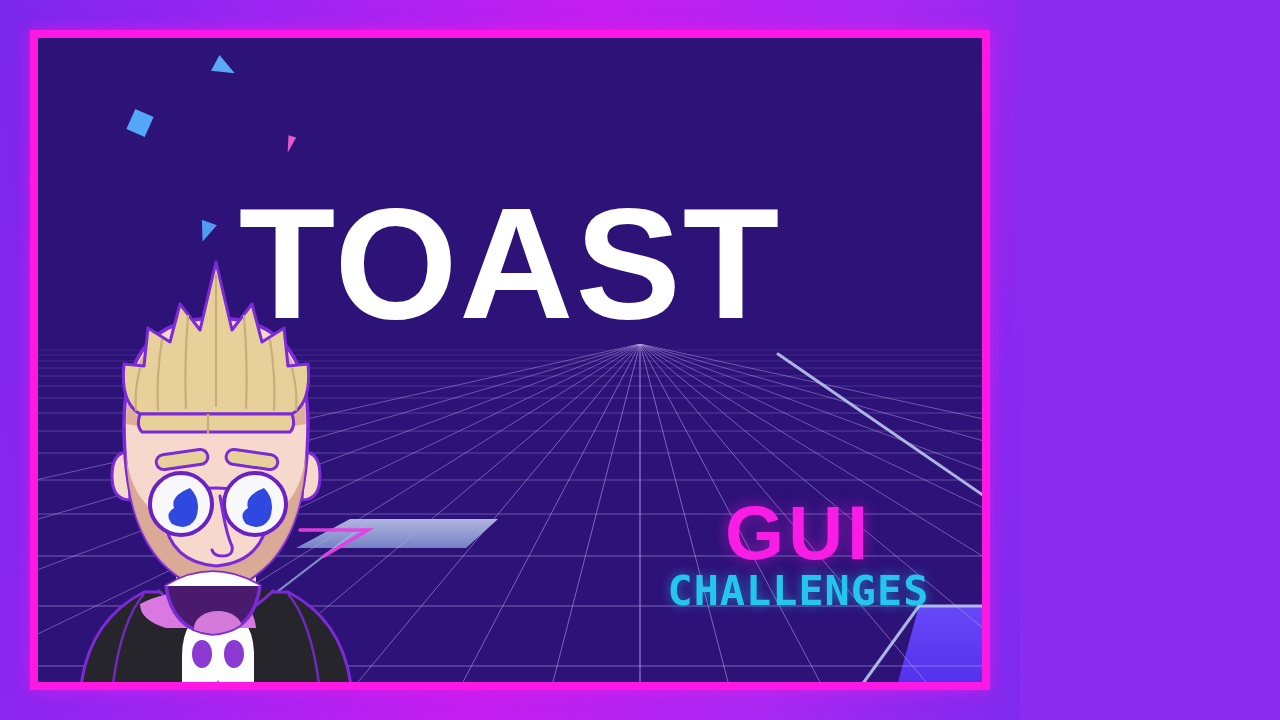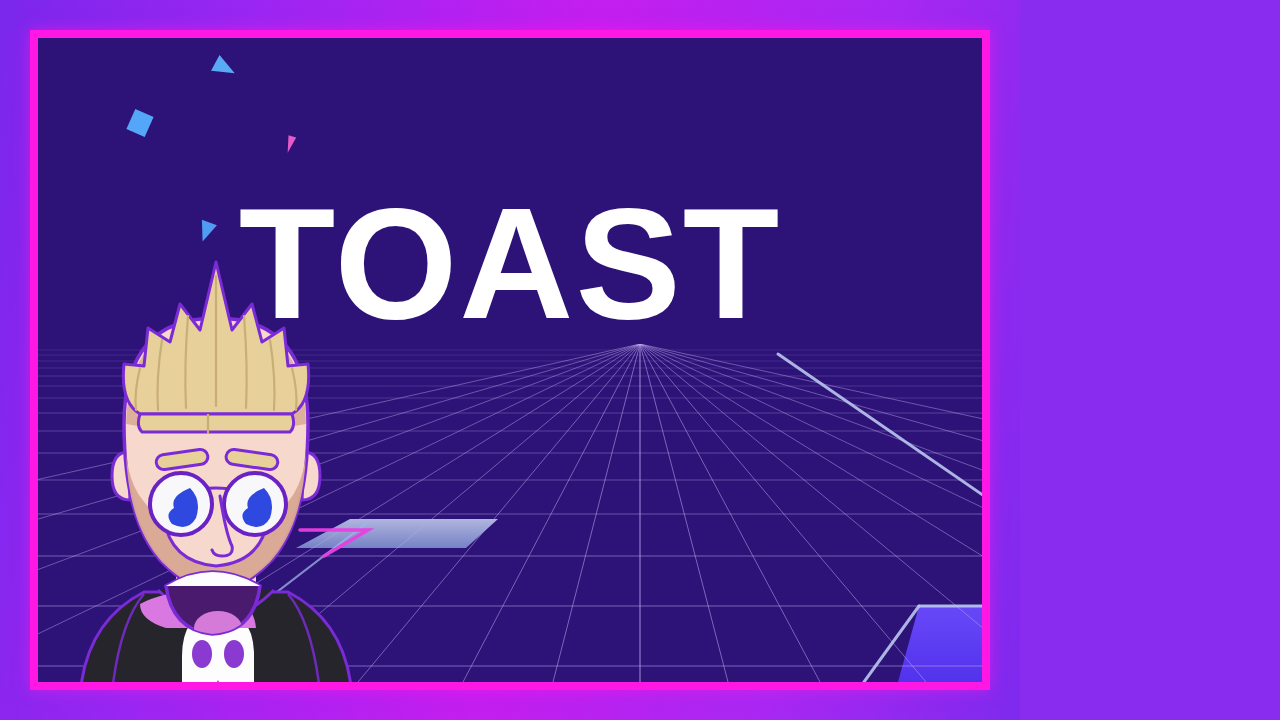--- a/index.html
+++ b/index.html
@@ -184,20 +184,24 @@
     <div class="confetti tri-pink" style="left:248px;top:98px;transform:rotate(196deg);"></div>
     <div class="confetti tri-blue2" style="left:160px;top:184px;transform:rotate(200deg);"></div>
 
     <svg id="shard" width="70" height="110" viewBox="0 0 70 110" xmlns="http://www.w3.org/2000/svg">
       <polygon points="48,2 24,72 12,106 2,60" fill="#a6f6ff"></polygon>
       <polygon points="48,2 26,70 14,100" fill="#d8fdff" opacity="0.8"></polygon>
     </svg>
 
     <div id="title">TOAST</div>
 
+    <div id="logo">
+      <div id="logo-gui">GUI</div>
+      <div id="logo-challenges">CHALLENGES</div>
+    </div>
 
     <svg id="avatar" viewBox="0 0 400 470" xmlns="http://www.w3.org/2000/svg">
       <defs>
         <clipPath id="mouthClip">
           <path d="M150 330 Q196 302 244 330 Q238 376 196 378 Q156 374 150 330 Z"></path>
         </clipPath>
       </defs>
 
       <g>
 

